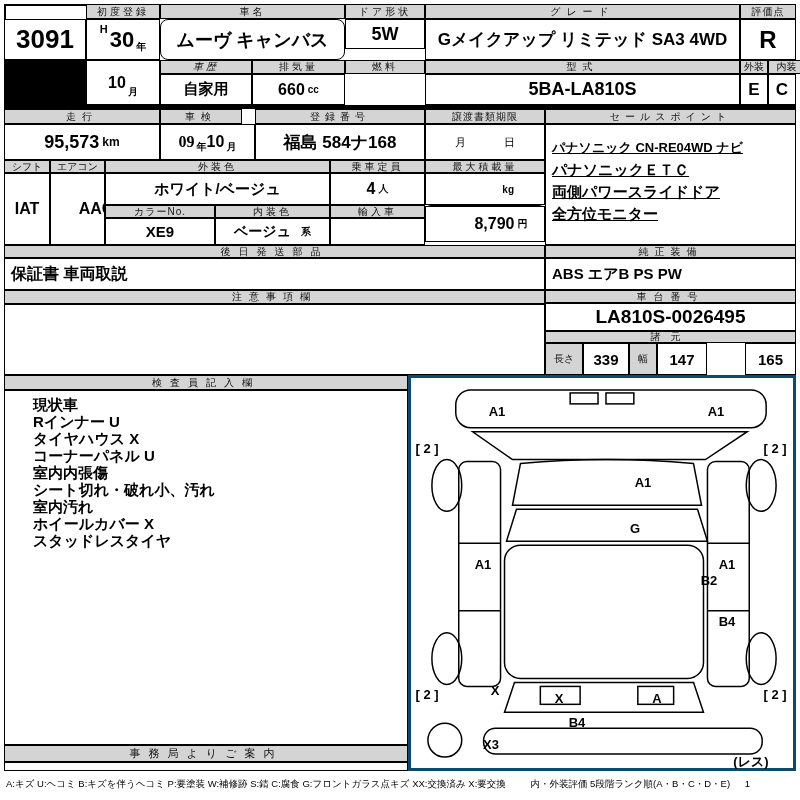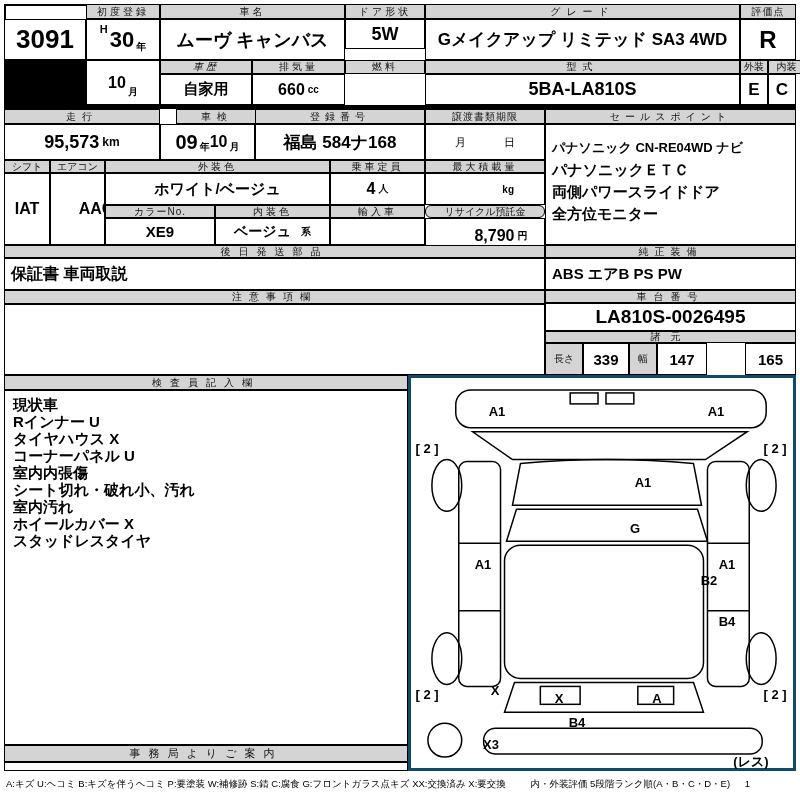--- a/index.html
+++ b/index.html
@@ -16,21 +16,21 @@
   .unit{font-size:10px;font-weight:bold;margin-left:3px;}
   .era{font-size:11px;font-weight:bold;align-self:flex-start;margin:3px 2px 0 0;}
   .sub{font-size:10px;font-weight:bold;align-self:flex-end;margin:0 0 5px 2px;}
   .big{font-size:22px;}
   .salesbox{position:absolute;box-sizing:border-box;border:1px solid #000;background:#fff;
             padding:12px 6px 0 6px;}
   .salesbox div{font-weight:bold;font-size:15px;line-height:22px;text-align:left;}
   .salesbox div:first-child{font-size:13px;}
   .notesbox{position:absolute;box-sizing:border-box;border:1px solid #000;background:#fff;
             padding:5px 8px;}
-  .notesbox div{font-weight:bold;font-size:15px;line-height:17px;text-align:left;}
+  .notesbox div{font-weight:bold;font-size:15px;line-height:17px;text-align:left;margin-left:20px;}
   .diagram{position:absolute;box-sizing:border-box;border:3px solid #0c4a6e;background:#fff;}
   .mark{position:absolute;transform:translate(-50%,-50%);font-weight:bold;font-size:13px;white-space:nowrap;}
   .legend{position:absolute;left:6px;top:778px;width:792px;font-size:9.5px;white-space:nowrap;color:#000;}
   .legend .rank{margin-left:22px;}
   .legend .pg{margin-left:12px;}
 </style>
 </head>
 <body>
 
 <div class="sheet">
@@ -43,21 +43,21 @@
   <div class="cell lbl" style="left:345px;top:4px;width:80px;height:15px;">ドア形状</div>
   <div class="cell lbl" style="left:425px;top:4px;width:315px;height:15px;letter-spacing:6px;">グレード</div>
   <div class="cell lbl" style="left:740px;top:4px;width:56px;height:15px;letter-spacing:1px;">評価点</div>
 
   <div class="cell val" style="left:4px;top:19px;width:82px;height:41px;font-size:26px;">3091</div>
   <div class="cell val" style="left:86px;top:19px;width:74px;height:41px;">
     <span class="era">H</span>
     <span class="big">30</span>
     <span class="sub">年</span>
   </div>
-  <div class="cell val" style="left:160px;top:19px;width:185px;height:41px;font-size:18px;">ムーヴ キャンバス</div>
+  <div class="cell val" style="left:160px;top:19px;width:185px;height:41px;font-size:18px;border-radius:8px;">ムーヴ キャンバス</div>
   <div class="cell val" style="left:345px;top:19px;width:80px;height:30px;font-size:18px;">5W</div>
   <div class="cell val" style="left:425px;top:19px;width:315px;height:41px;font-size:17px;">Gメイクアップ リミテッド SA3 4WD</div>
   <div class="cell val" style="left:740px;top:19px;width:56px;height:41px;font-size:24px;">R</div>
 
   <div class="cell black" style="left:4px;top:60px;width:82px;height:45px;"></div>
   <div class="cell val" style="left:86px;top:60px;width:74px;height:45px;">
     <span style="font-size:16px;">10</span>
     <span class="sub">月</span>
   </div>
   <div class="cell lbl" style="left:160px;top:60px;width:92px;height:14px;font-style:italic;">車歴</div>
@@ -72,42 +72,42 @@
   <div class="cell lbl" style="left:425px;top:60px;width:315px;height:14px;letter-spacing:6px;">型式</div>
   <div class="cell val" style="left:425px;top:74px;width:315px;height:31px;font-size:18px;">5BA-LA810S</div>
   <div class="cell lbl" style="left:740px;top:60px;width:28px;height:14px;letter-spacing:0;">外装</div>
   <div class="cell lbl" style="left:768px;top:60px;width:37px;height:14px;letter-spacing:0;">内装</div>
   <div class="cell val" style="left:740px;top:74px;width:28px;height:31px;font-size:17px;">E</div>
   <div class="cell val" style="left:768px;top:74px;width:28px;height:31px;font-size:17px;">C</div>
 
   <div class="thick" style="left:4px;top:105px;width:792px;height:4px;"></div>
 
   <div class="cell lbl" style="left:4px;top:109px;width:156px;height:15px;letter-spacing:6px;">走行</div>
-  <div class="cell lbl" style="left:176px;top:109px;width:82px;height:15px;letter-spacing:6px;">車検</div>
+  <div class="cell lbl" style="left:160px;top:109px;width:82px;height:15px;letter-spacing:6px;">車検</div>
   <div class="cell lbl" style="left:255px;top:109px;width:170px;height:15px;letter-spacing:5px;">登録番号</div>
   <div class="cell lbl" style="left:425px;top:109px;width:120px;height:15px;letter-spacing:1px;">譲渡書類期限</div>
   <div class="cell lbl" style="left:545px;top:109px;width:251px;height:15px;letter-spacing:5px;">セールスポイント</div>
 
   <div class="cell val" style="left:4px;top:124px;width:156px;height:36px;">
     <span style="font-size:18px;">95,573</span>
     <span class="unit" style="font-size:12px;">km</span>
   </div>
   <div class="cell val" style="left:160px;top:124px;width:95px;height:36px;">
-    <span style="font-size:20px;">09</span>
+    <span style="font-size:16px;font-family:Liberation Serif, serif;">09</span>
     <span class="sub">年</span>
     <span style="font-size:16px;">10</span>
     <span class="sub">月</span>
   </div>
   <div class="cell val" style="left:255px;top:124px;width:170px;height:36px;font-size:17px;">福島 584ナ168</div>
   <div class="cell" style="left:425px;top:124px;width:120px;height:36px;gap:38px;font-size:11px;">
     <span>月</span>
     <span>日</span>
   </div>
 
-  <div class="salesbox" style="left:545px;top:124px;width:251px;height:121px;">
+  <div class="salesbox" style="left:545px;top:124px;width:251px;height:121px;text-decoration:underline;">
     <div>パナソニック CN-RE04WD ナビ</div>
     <div>パナソニックＥＴＣ</div>
     <div>両側パワースライドドア</div>
     <div>全方位モニター</div>
   </div>
 
   <div class="cell lbl" style="left:4px;top:160px;width:46px;height:13px;letter-spacing:0;">シフト</div>
   <div class="cell lbl" style="left:50px;top:160px;width:55px;height:13px;letter-spacing:0;">エアコン</div>
   <div class="cell val" style="left:4px;top:173px;width:46px;height:72px;font-size:16px;">IAT</div>
   <div class="cell val" style="left:50px;top:173px;width:55px;height:72px;font-size:16px;padding-left:37px;">AAC</div>
@@ -128,21 +128,21 @@
   <div class="cell lbl" style="left:105px;top:205px;width:110px;height:13px;letter-spacing:1px;">カラーNo.</div>
   <div class="cell val" style="left:105px;top:218px;width:110px;height:27px;">XE9</div>
   <div class="cell lbl" style="left:215px;top:205px;width:115px;height:13px;">内装色</div>
   <div class="cell val" style="left:215px;top:218px;width:115px;height:27px;font-size:14px;">
     <span>ベージュ</span>
     <span class="unit" style="margin-left:10px;">系</span>
   </div>
   <div class="cell lbl" style="left:330px;top:205px;width:95px;height:13px;">輸入車</div>
   <div class="cell val" style="left:330px;top:218px;width:95px;height:27px;"></div>
   <div class="cell lbl" style="left:425px;top:205px;width:120px;height:13px;letter-spacing:0;border-radius:6px;">リサイクル預託金</div>
-  <div class="cell val" style="left:425px;top:218px;width:120px;height:36px;padding-left:32px;">
+  <div class="cell val" style="left:425px;top:206px;width:120px;height:36px;padding-left:32px;">
     <span style="font-size:16px;">8,790</span>
     <span class="unit">円</span>
   </div>
 
   <div class="cell lbl" style="left:4px;top:245px;width:541px;height:13px;letter-spacing:8px;">後日発送部品</div>
   <div class="cell val left" style="left:4px;top:258px;width:541px;height:32px;font-size:16px;">保証書 車両取説</div>
   <div class="cell lbl" style="left:545px;top:245px;width:251px;height:13px;letter-spacing:6px;">純正装備</div>
   <div class="cell val left" style="left:545px;top:258px;width:251px;height:32px;">ABS エアB PS PW</div>
 
   <div class="cell lbl" style="left:4px;top:290px;width:541px;height:14px;letter-spacing:7px;">注意事項欄</div>

